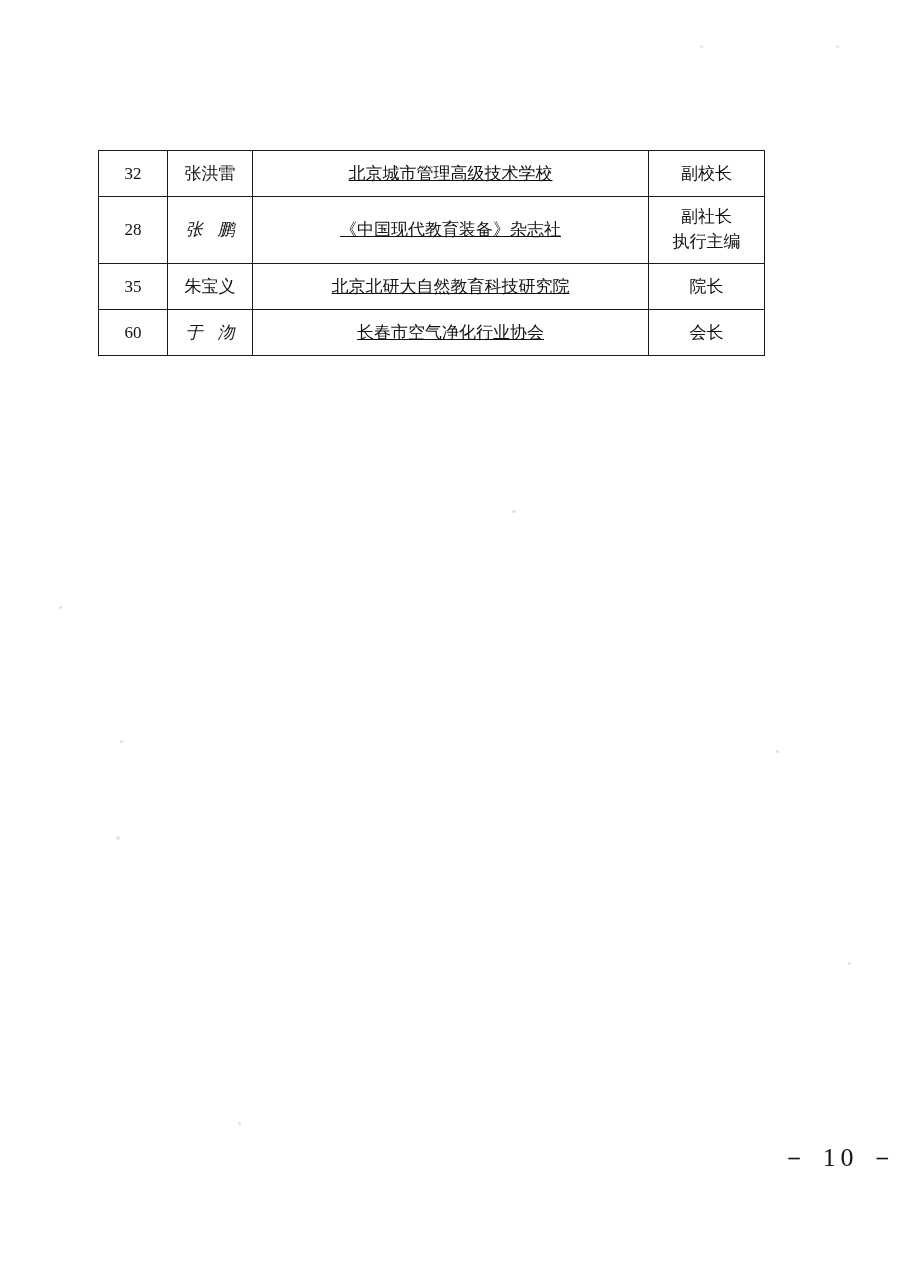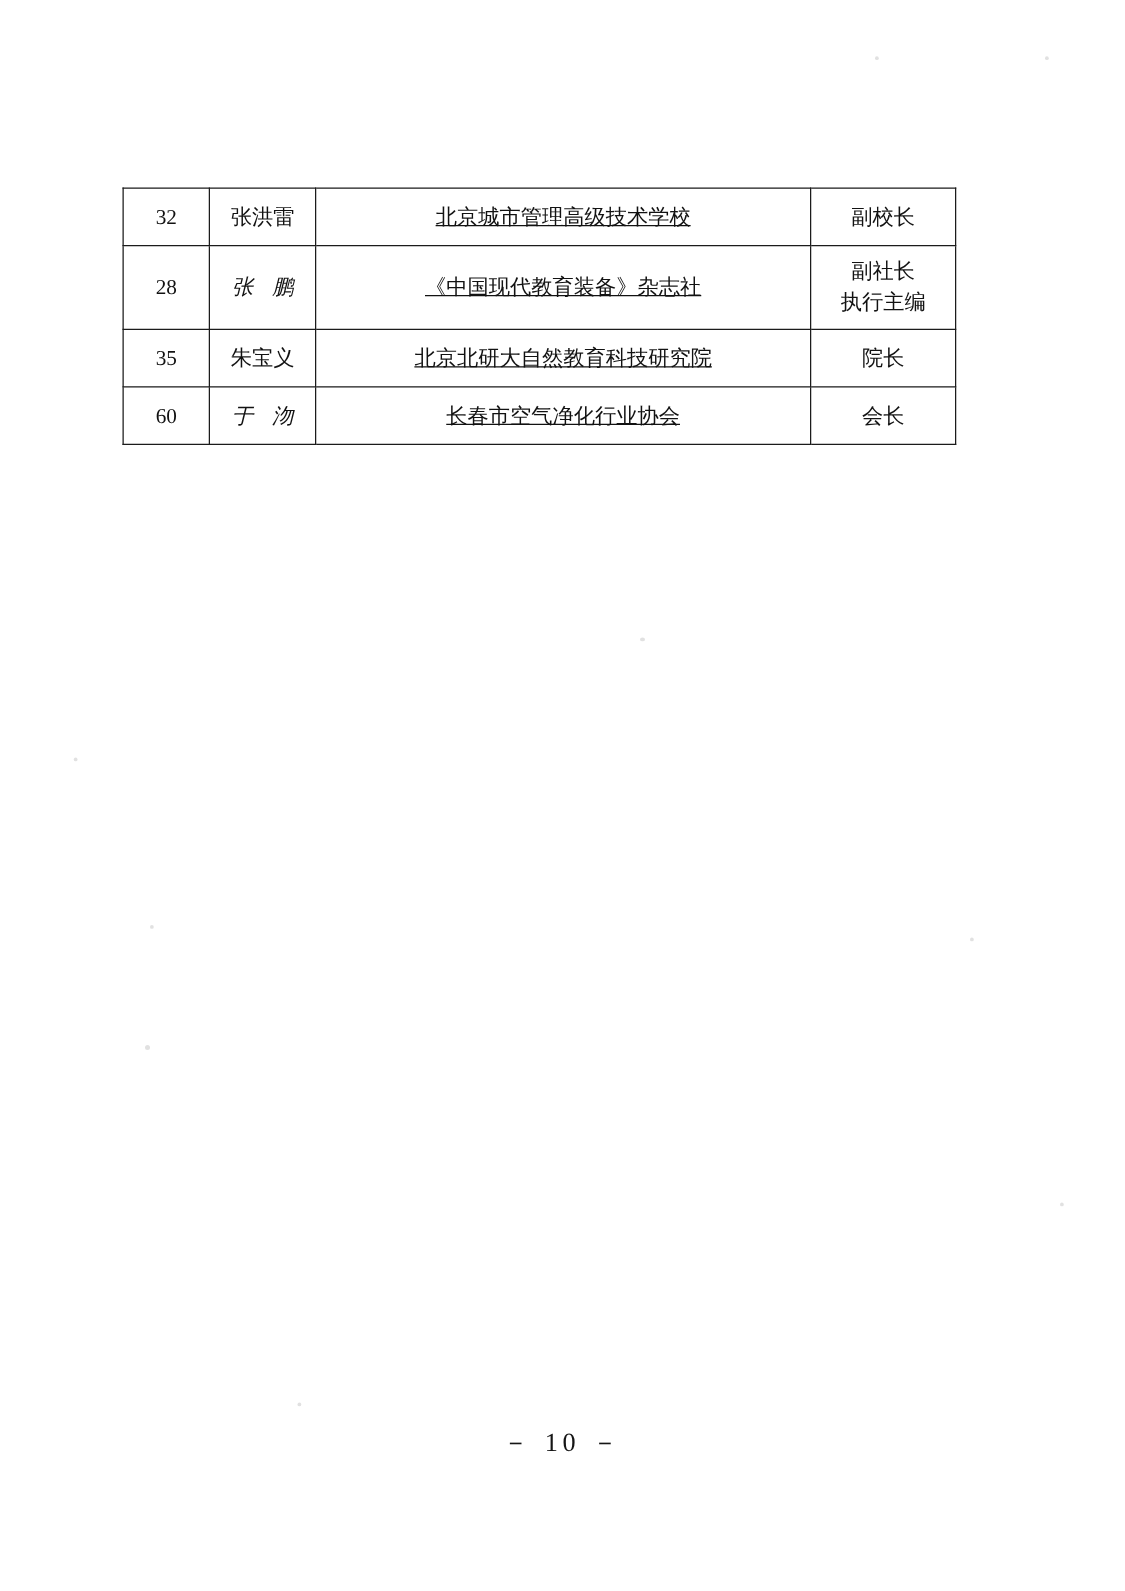--- a/index.html
+++ b/index.html
@@ -84,22 +84,22 @@
     padding-left: 0.32em;
     display: inline-block;
     font-style: italic;
   }
 
   .page-number {
     position: absolute;
     left: 0;
     top: 1140px;
     width: 900px;
-    text-align: center;
-    font-size: 21px;
+    text-align: right;
+    font-size: 26px;
     letter-spacing: 0.18em;
     color: #151515;
     font-family: "Liberation Serif", "DejaVu Serif", serif;
   }
 </style>
 </head>
 <body>
 
 <div class="page">
 

